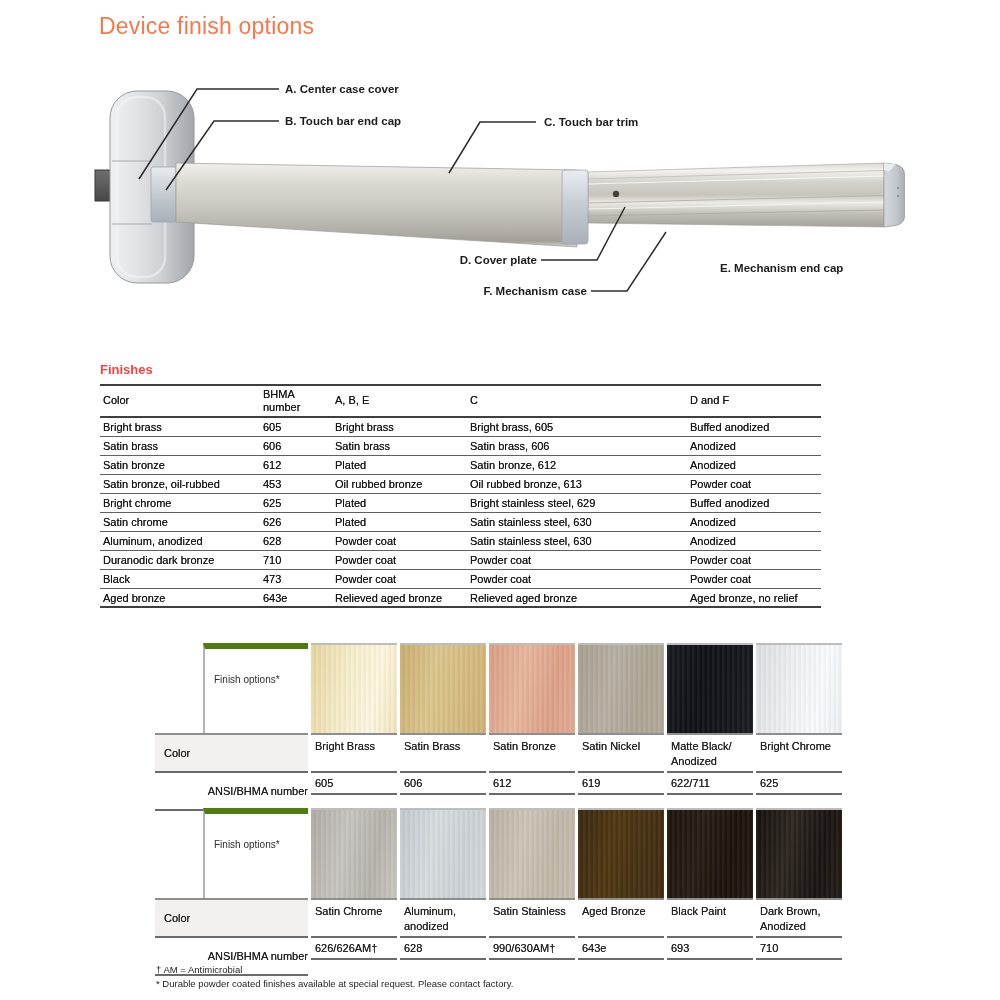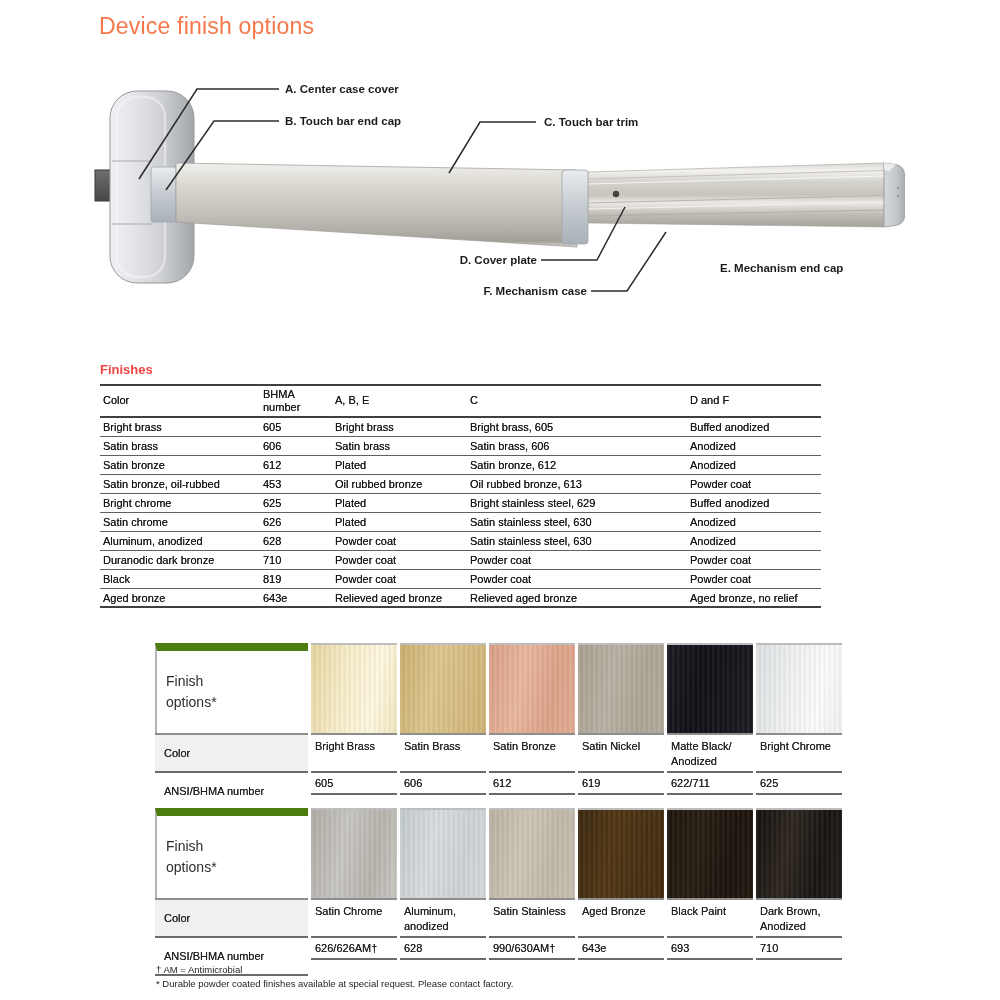--- a/index.html
+++ b/index.html
@@ -13,26 +13,26 @@
 
   .main-table { position:absolute; left:100px; top:384px; width:721px; border-collapse:collapse; font-size:11px; color:#161616; table-layout:fixed; }
   .main-table th, .main-table td { text-shadow:0 0 .35px #333; }
   .main-table th { border-top:2px solid #3f3f3f; border-bottom:2px solid #3f3f3f; text-align:left; font-weight:400; vertical-align:middle; height:32px; line-height:12.5px; padding:2px 2px 3px 3px; }
   .main-table td { border-bottom:1.4px solid #606060; height:19px; line-height:13px; padding:3px 2px 0 3px; vertical-align:top; white-space:nowrap; overflow:hidden; }
   .main-table tbody tr:last-child td { border-bottom:2px solid #3f3f3f; }
   .c0{width:160px}.c1{width:72px}.c2{width:135px}.c3{width:220px}.c4{width:134px}
 
   .swatch-table { position:absolute; left:155px; width:687px; display:grid; grid-template-columns:153px repeat(6,86px); column-gap:3px; font-size:11px; color:#222; }
   #swt1 { top:643px; } #swt2 { top:808px; }
-  .sw-label { height:90px; background:#fff; border-top:8px solid #4d7c0f; border-left:2px solid #b3b3b3; padding:20px 0 0 9px; font-size:14px; line-height:21px; color:#2e2e2e; }
+  .sw-label { height:90px; background:#fff; border-top:6px solid #4d7c0f; border-left:2px solid #b3b3b3; padding:20px 0 0 9px; font-size:10px; line-height:21px; color:#2e2e2e;margin-left:48px; }
   .sw-label .cell-text { width:80px; }
   .sw-swatch { height:90px; border-top:2px solid #bdbdbd; }
   .sw-color-label { height:38px; background:#f2f1ef; border-top:2px solid #8e8e8e; display:flex; align-items:center; padding-left:9px; }
   .sw-name { height:38px; border-top:2px solid #8e8e8e; padding:4px 0 0 4px; line-height:15px; }
-  .sw-ansi-label { height:40px; border-top:2px solid #6a6a6a; border-bottom:2px solid #6a6a6a; display:flex; align-items:center; padding-left:9px; }
+  .sw-ansi-label { height:40px; border-top:2px solid #6a6a6a; border-bottom:2px solid #6a6a6a; display:flex; align-items:center; padding-left:9px;justify-content:flex-end; }
   .sw-num { height:24px; border-top:2px solid #6a6a6a; border-bottom:2px solid #6a6a6a; display:flex; align-items:center; padding-left:4px; }
   .sw-name .cell-text, .sw-num .cell-text, .sw-color-label .cell-text, .sw-ansi-label .cell-text { text-shadow:0 0 .35px #333; }
 
   .footnotes { position:absolute; left:156px; top:963px; font-size:9.5px; line-height:13.5px; color:#1d1d1d; }
 </style>
 </head>
 <body>
 
 <div class="page-title">Device finish options</div>
 
@@ -193,21 +193,21 @@
       </tr>
       <tr>
         <td>Duranodic dark bronze</td>
         <td>710</td>
         <td>Powder coat</td>
         <td>Powder coat</td>
         <td>Powder coat</td>
       </tr>
       <tr>
         <td>Black</td>
-        <td>819</td>
+        <td>473</td>
         <td>Powder coat</td>
         <td>Powder coat</td>
         <td>Powder coat</td>
       </tr>
       <tr>
         <td>Aged bronze</td>
         <td>643e</td>
         <td>Relieved aged bronze</td>
         <td>Relieved aged bronze</td>
         <td>Aged bronze, no relief</td>

